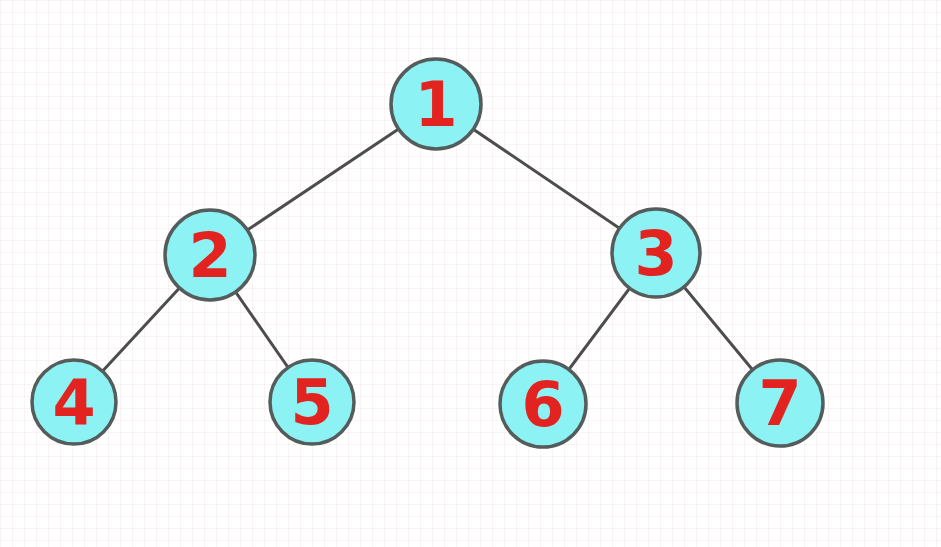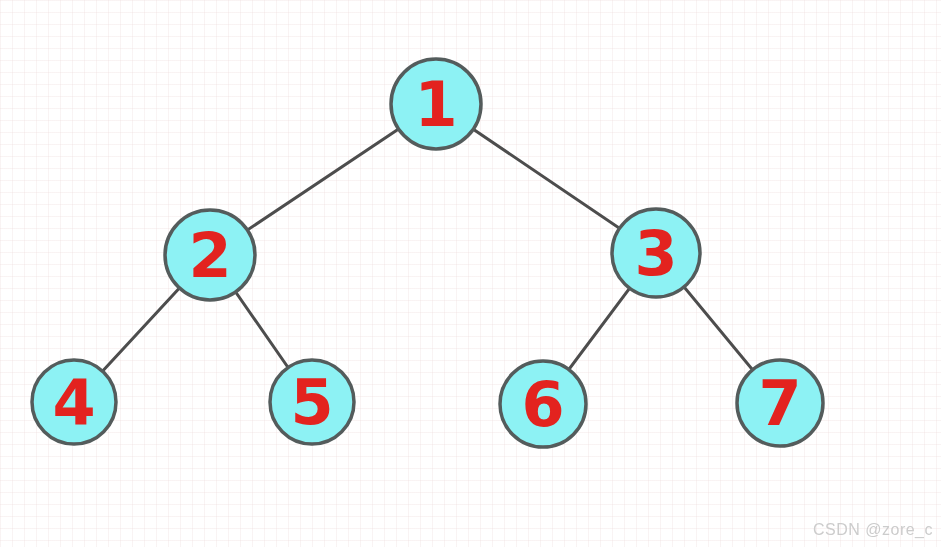--- a/index.html
+++ b/index.html
@@ -76,14 +76,13 @@
       </g>
       <g>
         <circle cx="543" cy="404" r="43" fill="#8df2f4" stroke="#545c5c" stroke-width="3.5"></circle>
         <text x="543" y="404" dy="0.36em" class="tree-node-label" fill="#e3231f" font-size="62">6</text>
       </g>
       <g>
         <circle cx="780" cy="403" r="43" fill="#8df2f4" stroke="#545c5c" stroke-width="3.5"></circle>
         <text x="780" y="403" dy="0.36em" class="tree-node-label" fill="#e3231f" font-size="62">7</text>
       </g>
     </svg>
-  <div class="watermark" style="color: rgb(204, 204, 204);">CSDN @zore_c</div>
 </div>
 
 </body></html>

